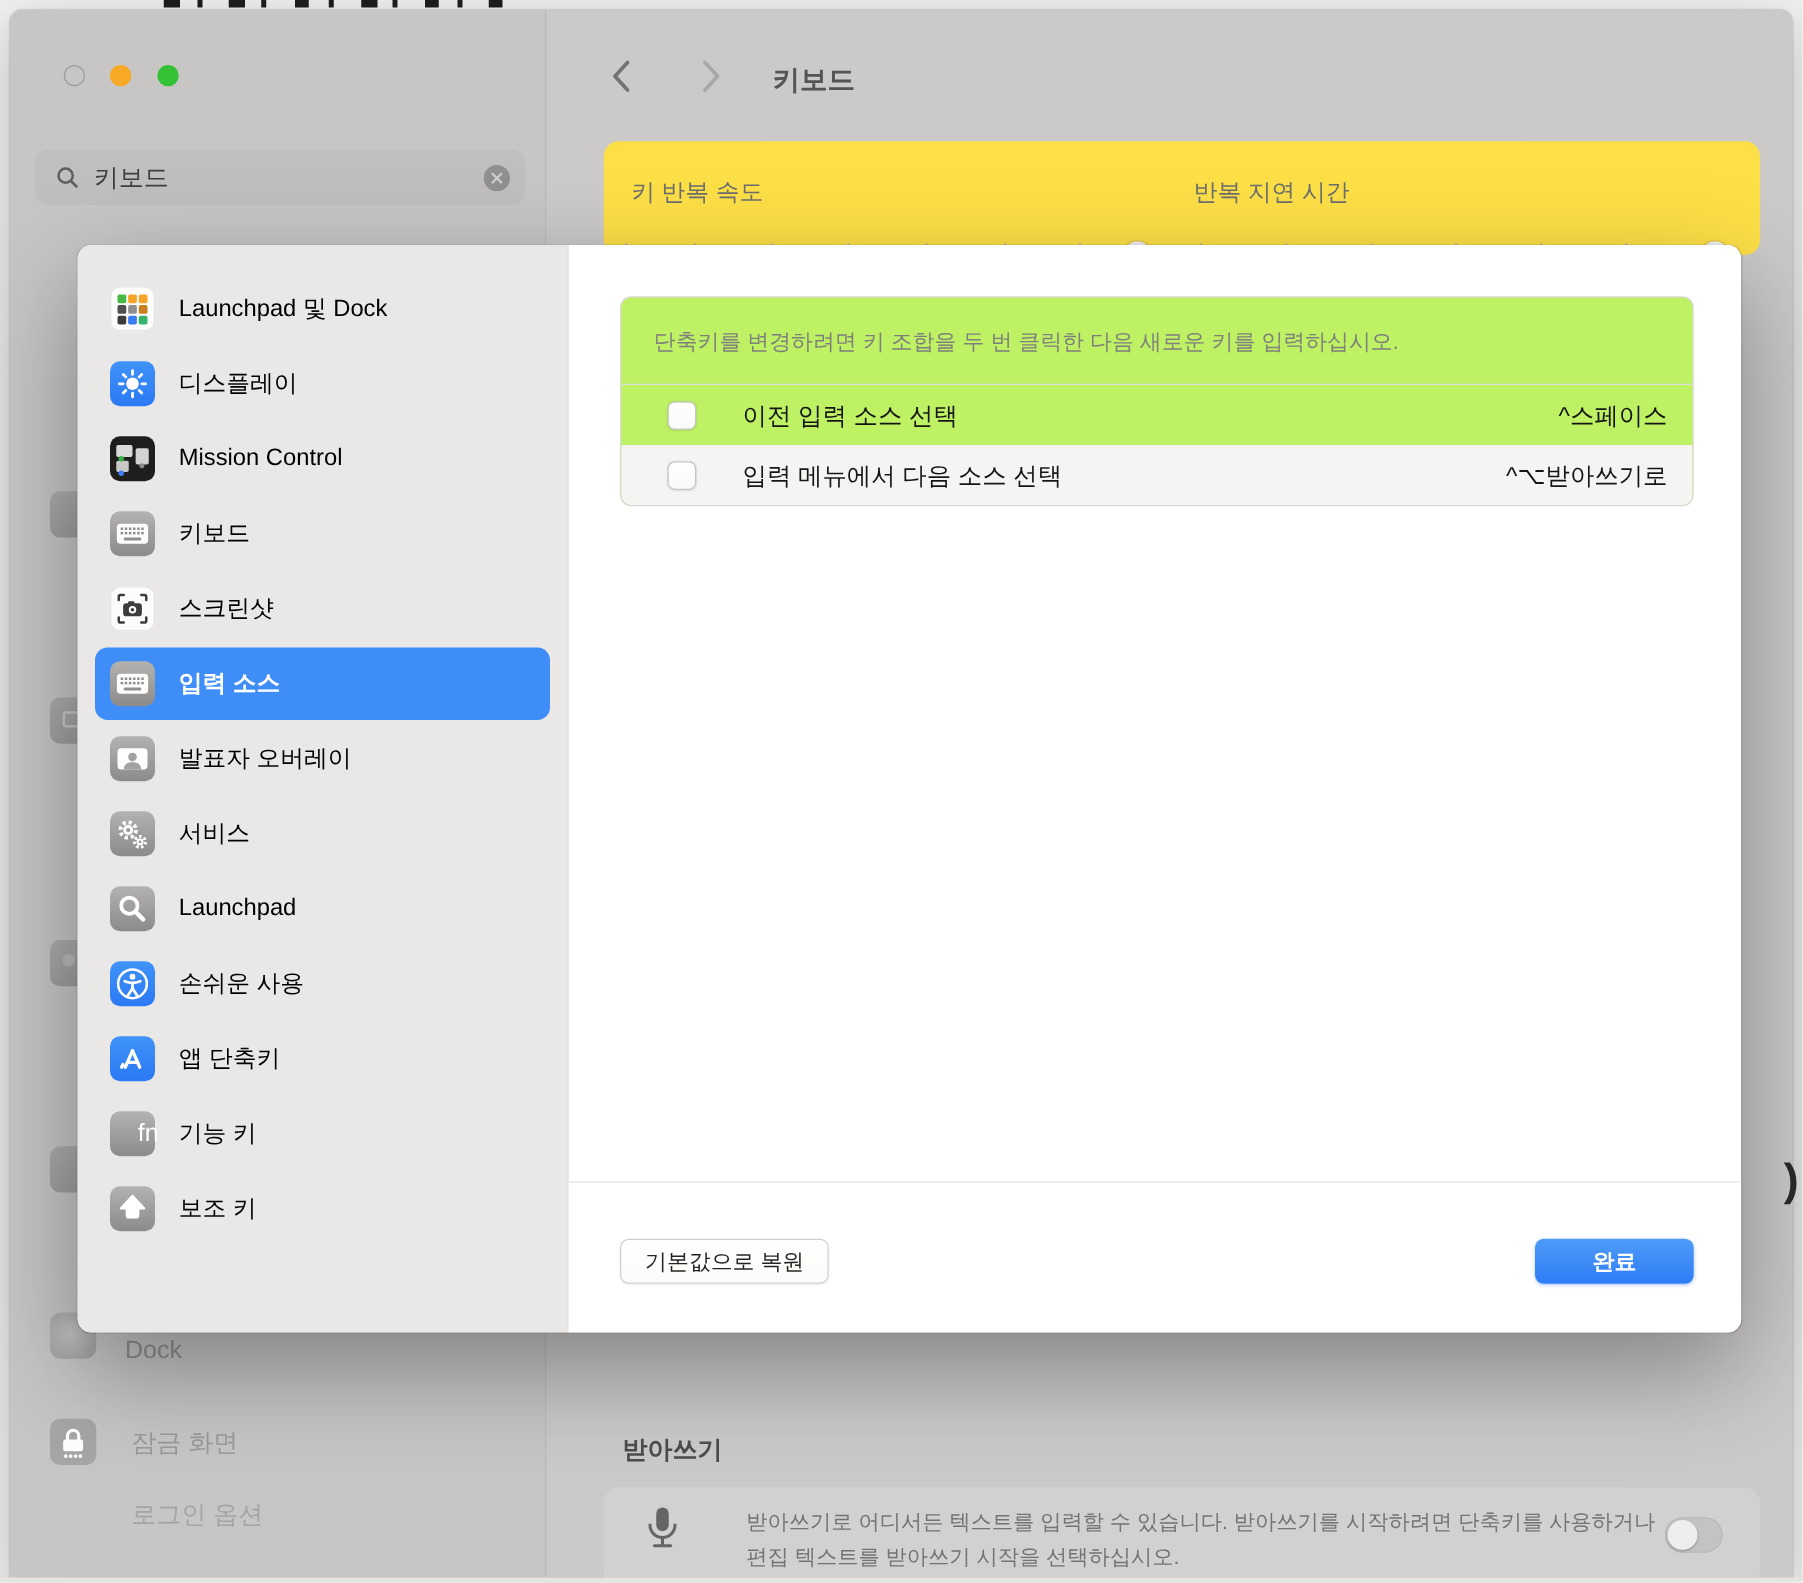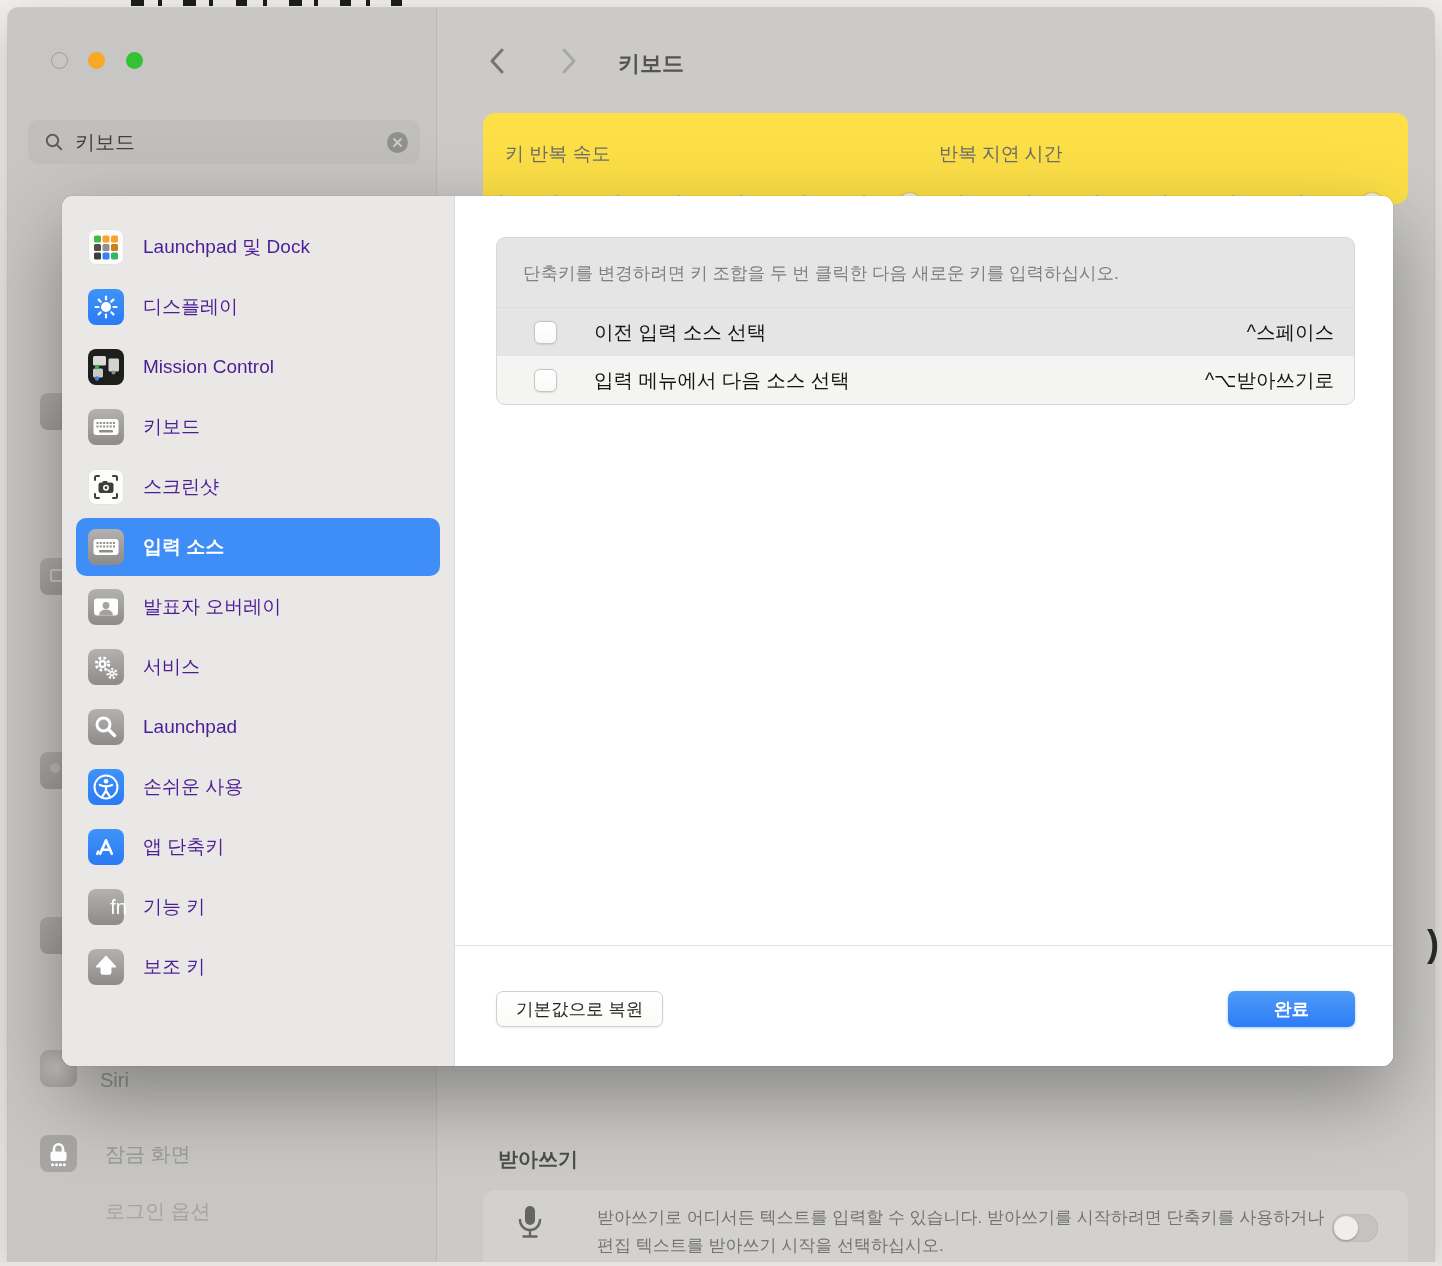--- a/index.html
+++ b/index.html
@@ -56,33 +56,33 @@
     background:#a7a6a4; }
   .edge-glyph { position:absolute; left:1427px; top:923px; font-size:36px; font-weight:600; color:#2b2b29; }
   
   .dialog { position:absolute; left:62px; top:196px; width:1331px; height:870px;
     border-radius:11px; display:flex; overflow:hidden; background:#fff;
     box-shadow:0 0 1px rgba(0,0,0,.35), 0 30px 80px rgba(0,0,0,.35); }
   .dlg-sidebar { width:393px; flex:none; background:#e9e8e6; padding-top:22px;
     border-right:1px solid #dcdbd9; }
   .dlg-item { height:58px; margin:0 14px 2px 14px; border-radius:10px;
     display:flex; align-items:center; padding:0 12px; gap:19px; }
-  .dlg-item .ilabel { font-size:19px; color:#4c1d95; }
+  .dlg-item .ilabel { font-size:19px; color:#000000; }
   .dlg-item.selected { background:#3f8ef7; }
   .dlg-item.selected .ilabel { color:#ffffff; font-weight:600; }
   .app-icon { width:36px; height:36px; border-radius:8px; flex:none; position:relative;
     display:flex; align-items:center; justify-content:center; }
   .ic-gray  { background:linear-gradient(#b3b2b0,#8c8b89); }
   .ic-blue  { background:linear-gradient(#3f93f8,#2b79f4); }
   .ic-black { background:#1e1e1c; }
   .ic-white { background:#fcfcfa; box-shadow:inset 0 0 0 1px #e4e3e1; }
   .fn-text { color:#fff; font-size:20px; font-weight:400;margin-left:25px; }
   .dlg-content { flex:1; background:#ffffff; position:relative; }
   .shortcut-table { position:absolute; left:41px; top:41px; width:859px;
-    border:1px solid #d8d8d6; border-radius:9px; overflow:hidden; background:#e5e5e5; }
+    border:1px solid #d8d8d6; border-radius:9px; overflow:hidden; background:#bef264; }
   .instruction { padding:23px 26px 22px 26px; font-size:17.5px; color:#7f7f7d;
     border-bottom:1px solid #dedddb; }
   .srow { height:48px; display:flex; align-items:center; padding:0 20px 0 37px; }
   .srow.alt { background:#f4f4f2; }
   .cb { width:23px; height:23px; flex:none; border:1px solid #c5c5c3; border-radius:6px;
     background:linear-gradient(#ffffff,#f9f9f7); box-shadow:0 0.5px 1.5px rgba(0,0,0,.10); }
   .srow .lbl { margin-left:37px; font-size:19.5px; color:#151513; }
   .srow .keys { margin-left:auto; font-size:19.5px; color:#151513; }
   .dlg-footer { position:absolute; left:0; right:0; bottom:0; height:121px;
     border-top:1px solid #e4e3e1; background:#fff; }
@@ -136,21 +136,21 @@
   <svg class="mw-chevron" style="left:481px;" width="16" height="26" viewBox="0 0 16 26">
     <polyline points="13,2 3,13 13,24" fill="none" stroke="#747472" stroke-width="3" stroke-linecap="round" stroke-linejoin="round"></polyline>
   </svg>
   <svg class="mw-chevron" style="left:553px;" width="16" height="26" viewBox="0 0 16 26">
     <polyline points="3,2 13,13 3,24" fill="none" stroke="#a7a7a5" stroke-width="3" stroke-linecap="round" stroke-linejoin="round"></polyline>
   </svg>
   <div class="mw-title">키보드</div>
 
   <div class="mw-card1">
     <span class="lab" style="left:22px;">키 반복 속도</span>
-    <span class="lab" style="left:456px;font-family:Liberation Serif, serif;">반복 지연 시간</span>
+    <span class="lab" style="left:472px;">반복 지연 시간</span>
     <span class="tick" style="left:17px;"></span>
       <span class="tick" style="left:72px;"></span>
     <span class="tick" style="left:134px;"></span>
       <span class="tick" style="left:195px;"></span>
     <span class="tick" style="left:257px;"></span>
       <span class="tick" style="left:320px;"></span>
     <span class="tick" style="left:380px;"></span>
     <span class="tick" style="left:477px;"></span>
       <span class="tick" style="left:545px;"></span>
     <span class="tick" style="left:613px;"></span>
@@ -168,21 +168,21 @@
       </svg>
   </div>
   <div class="ghost-icon" style="top:744px;">
     <svg width="37" height="37" viewBox="0 0 37 37">
         <circle cx="15" cy="16" r="5" fill="#bcbbb9"></circle>
       </svg>
   </div>
   <div class="ghost-icon" style="top:909px;"></div>
 
   <div class="siri-orb"></div>
-  <div class="ghost-label" style="left:92px; top:1061px; color:#8f8f8d;">Siri</div>
+  <div class="ghost-label" style="left:92px; top:1061px; color:#8f8f8d;">Dock</div>
 
   <div class="lock-icon">
     <svg width="37" height="37" viewBox="0 0 37 37">
       <path d="M14,17 v-3.2 a4.5,4.5 0 0 1 9,0 V17" fill="none" stroke="#fff" stroke-width="2.6"></path>
       <rect x="10.5" y="16.5" width="16" height="9.5" rx="2" fill="#fff"></rect>
       <circle cx="12.6" cy="29.8" r="1.5" fill="#fff"></circle>
         <circle cx="16.5" cy="29.8" r="1.5" fill="#fff"></circle>
       <circle cx="20.4" cy="29.8" r="1.5" fill="#fff"></circle>
         <circle cx="24.3" cy="29.8" r="1.5" fill="#fff"></circle>
     </svg>

